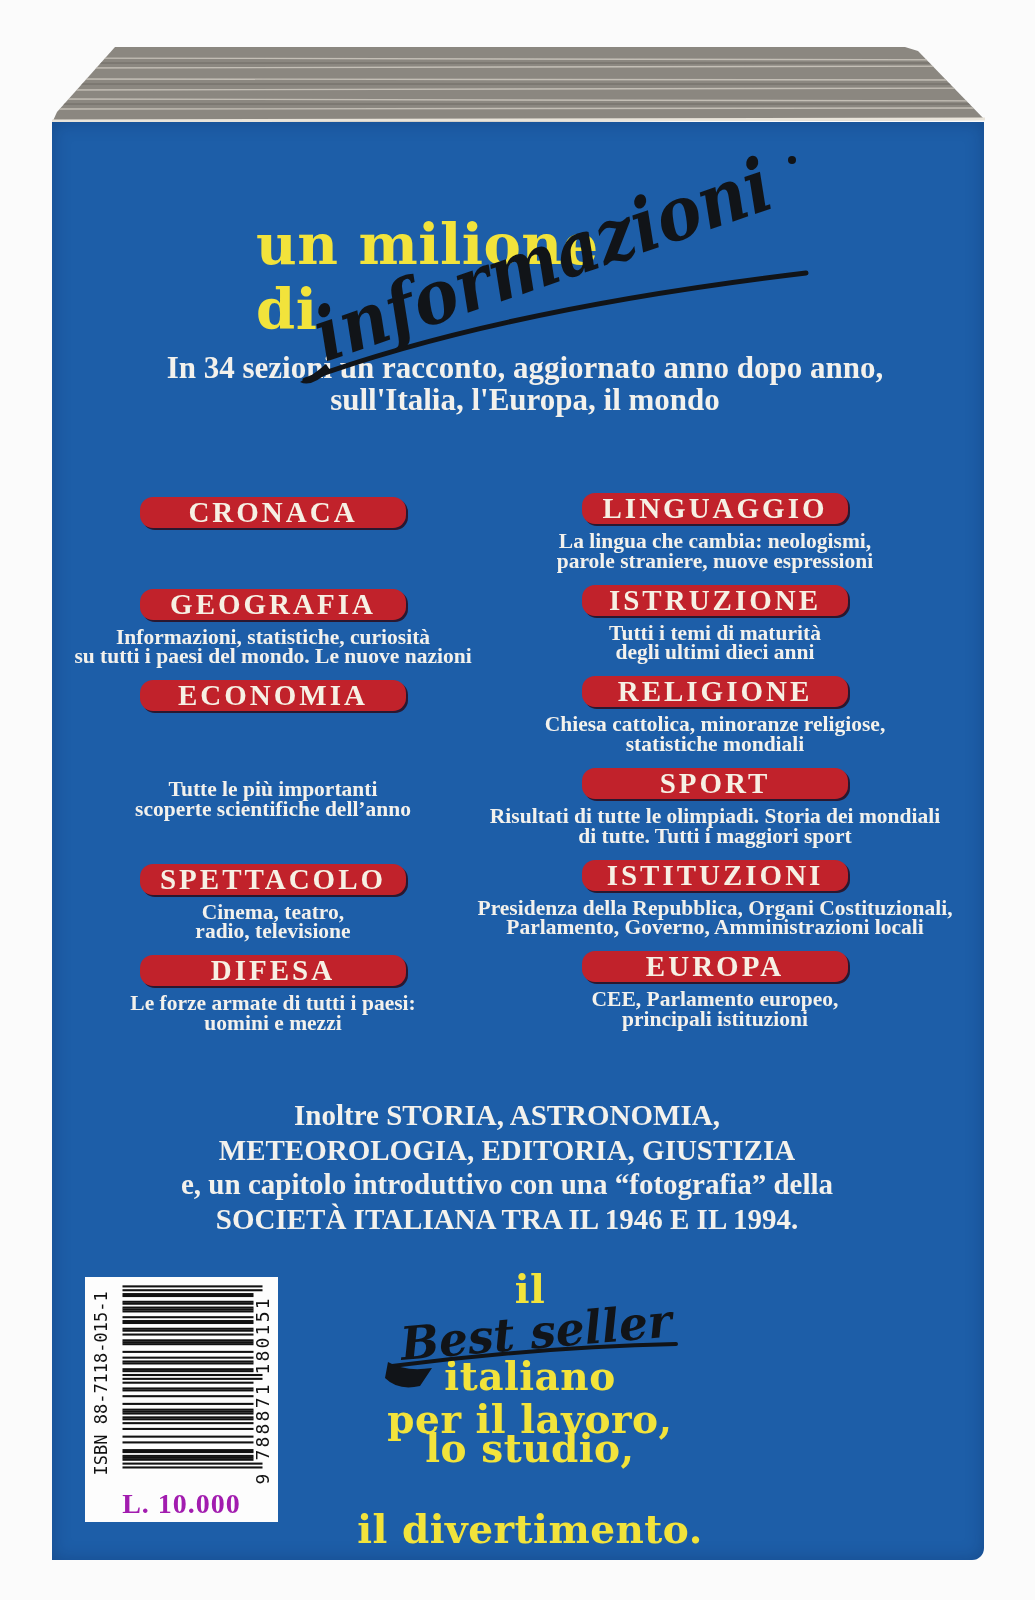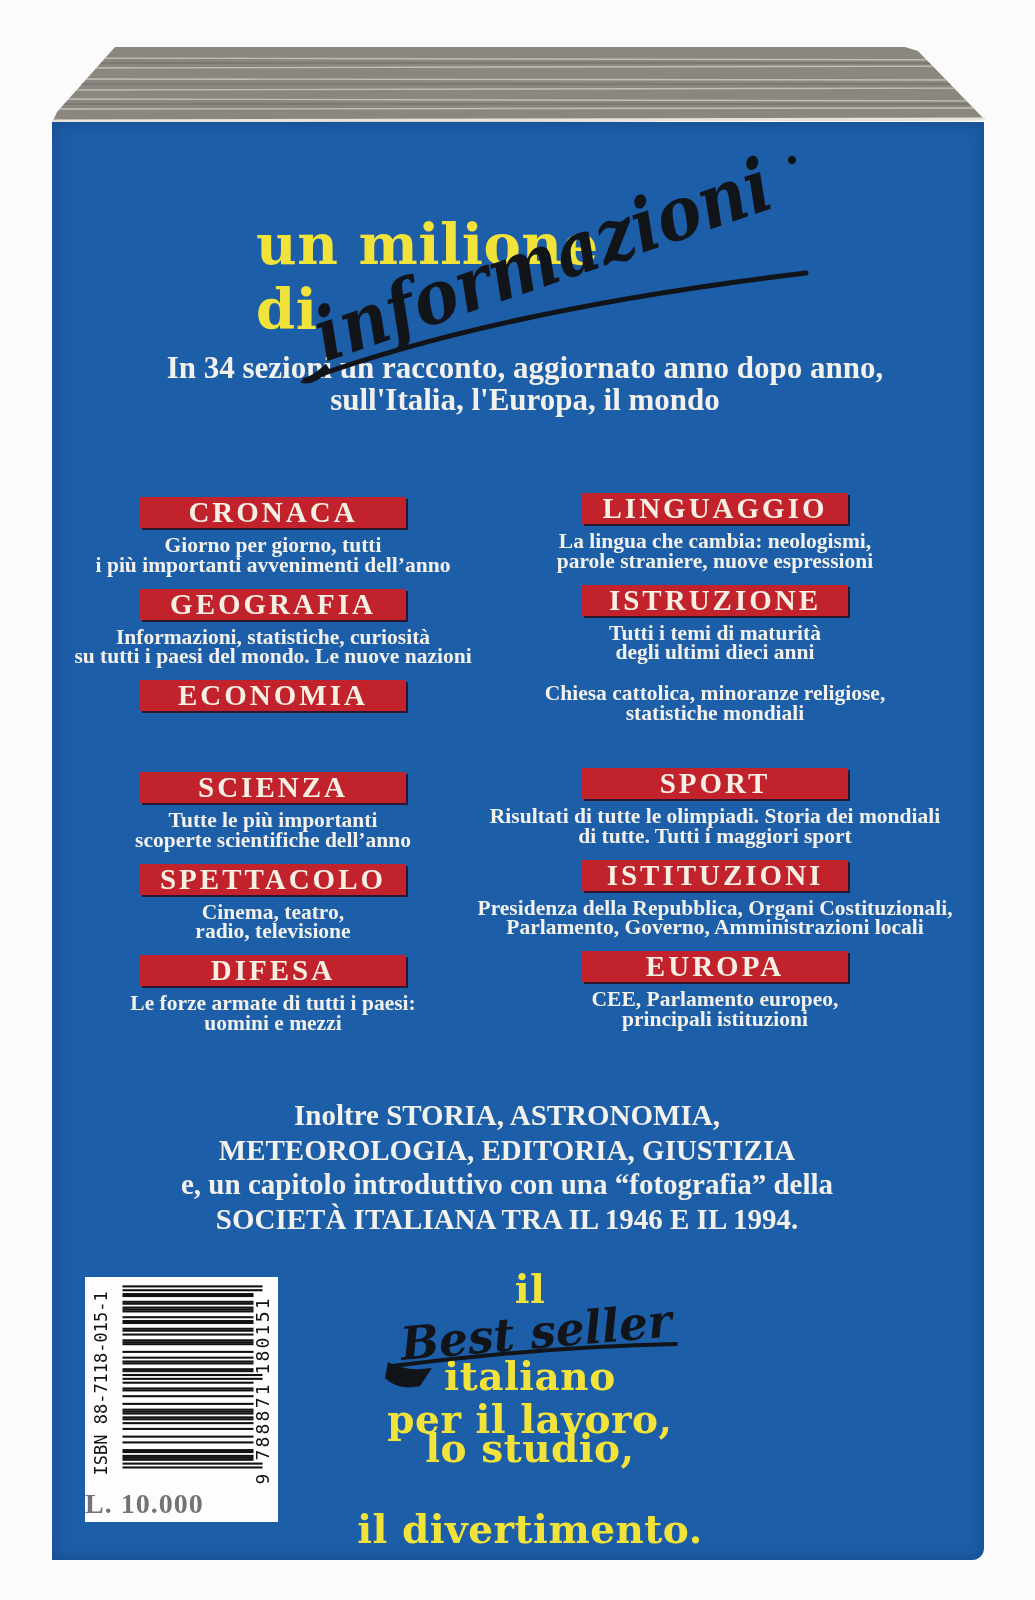--- a/index.html
+++ b/index.html
@@ -18,41 +18,41 @@
   #subtitle{position:absolute;left:75px;width:900px;top:352px;text-align:center;color:var(--white);
             font-weight:bold;font-size:31px;line-height:32px;}
   #subtitle span{display:block;white-space:nowrap;}
   
   .column{position:absolute;width:400px;}
   .column.left{left:73px;top:497px;}
   .column.right{left:515px;top:493px;}
   .section{height:91.7px;display:flex;flex-direction:column;align-items:center;}
   .label-box{width:266px;height:31px;background:var(--red);box-shadow:2px 2px 0 #2a1830;
              text-align:center;color:var(--cream);font-weight:bold;font-size:29px;line-height:31px;
-             letter-spacing:3px;white-space:nowrap;}
+             letter-spacing:3px;white-space:nowrap;border-radius:13px;}
   .desc{margin-top:8px;text-align:center;color:var(--white);font-weight:bold;font-size:21.5px;
         line-height:19.5px;white-space:nowrap;}
   .desc span{display:block;}
   
   #extra{position:absolute;left:57px;width:900px;top:1098px;text-align:center;color:var(--white);
          font-weight:bold;font-size:29px;line-height:34.7px;}
   #extra span{display:block;white-space:nowrap;}
   
   #barcode-label{position:absolute;left:85px;top:1277px;width:193px;height:245px;background:#fdfdfd;}
   #barcode-rot{position:absolute;left:78.5px;top:1291.5px;width:203px;height:184px;transform:rotate(-90deg);}
   #isbn-text{position:absolute;left:10px;top:3px;height:18px;line-height:18px;font-family:"DejaVu Sans Mono", monospace;
              font-size:17px;color:#111;white-space:nowrap;}
   .ean-digits{position:absolute;top:164px;height:20px;line-height:20px;font-family:"DejaVu Sans Mono", monospace;
               font-size:18px;color:#111;white-space:nowrap;}
   #ean-first{left:1px;}
   #ean-left{left:25px;letter-spacing:2.2px;}
   #ean-right{left:111px;letter-spacing:2.2px;}
   #bars{position:absolute;left:0;top:0;}
-  #price{position:absolute;left:85px;width:193px;top:1490px;font-weight:bold;
-         font-size:28px;line-height:28px;color:#737373;letter-spacing:1px;white-space:nowrap;}
+  #price{position:absolute;left:85px;width:193px;top:1490px;text-align:center;font-weight:bold;
+         font-size:28px;line-height:28px;color:#a21caf;letter-spacing:1px;white-space:nowrap;}
   
   .tag{position:absolute;left:230px;width:600px;text-align:center;font-family:"DejaVu Serif", serif;
        font-weight:bold;font-size:39px;line-height:40px;color:var(--yellow);white-space:nowrap;letter-spacing:0.5px;}
   #overlay{position:absolute;left:0;top:0;pointer-events:none;}
 </style>
 </head>
 <body>
 
 <svg id="page-edges" width="1035" height="130">
   <defs>
@@ -83,37 +83,32 @@
 <div class="headline" style="top:281px;">di</div>
 
 <div id="subtitle">
   <span>In 34 sezioni un racconto, aggiornato anno dopo anno,</span>
   <span>sull'Italia, l'Europa, il mondo</span>
 </div>
 
 <div class="column left">
   <div class="section">
     <div class="label-box">CRONACA</div>
-    <div class="desc">
-      <span>Giorno per giorno, tutti</span>
-      <span>i più importanti avvenimenti dell’anno</span>
-    </div>
   </div>
   <div class="section">
     <div class="label-box">GEOGRAFIA</div>
     <div class="desc">
       <span>Informazioni, statistiche, curiosità</span>
       <span>su tutti i paesi del mondo. Le nuove nazioni</span>
     </div>
   </div>
   <div class="section">
     <div class="label-box">ECONOMIA</div>
   </div>
   <div class="section">
-    <div class="label-box">SCIENZA</div>
     <div class="desc">
       <span>Tutte le più importanti</span>
       <span>scoperte scientifiche dell’anno</span>
     </div>
   </div>
   <div class="section">
     <div class="label-box">SPETTACOLO</div>
     <div class="desc">
       <span>Cinema, teatro,</span>
       <span>radio, televisione</span>
@@ -137,20 +132,21 @@
     </div>
   </div>
   <div class="section">
     <div class="label-box">ISTRUZIONE</div>
     <div class="desc">
       <span>Tutti i temi di maturità</span>
       <span>degli ultimi dieci anni</span>
     </div>
   </div>
   <div class="section">
+    <div class="label-box">RELIGIONE</div>
     <div class="desc">
       <span>Chiesa cattolica, minoranze religiose,</span>
       <span>statistiche mondiali</span>
     </div>
   </div>
   <div class="section">
     <div class="label-box">SPORT</div>
     <div class="desc">
       <span>Risultati di tutte le olimpiadi. Storia dei mondiali</span>
       <span>di tutte. Tutti i maggiori sport</span>

